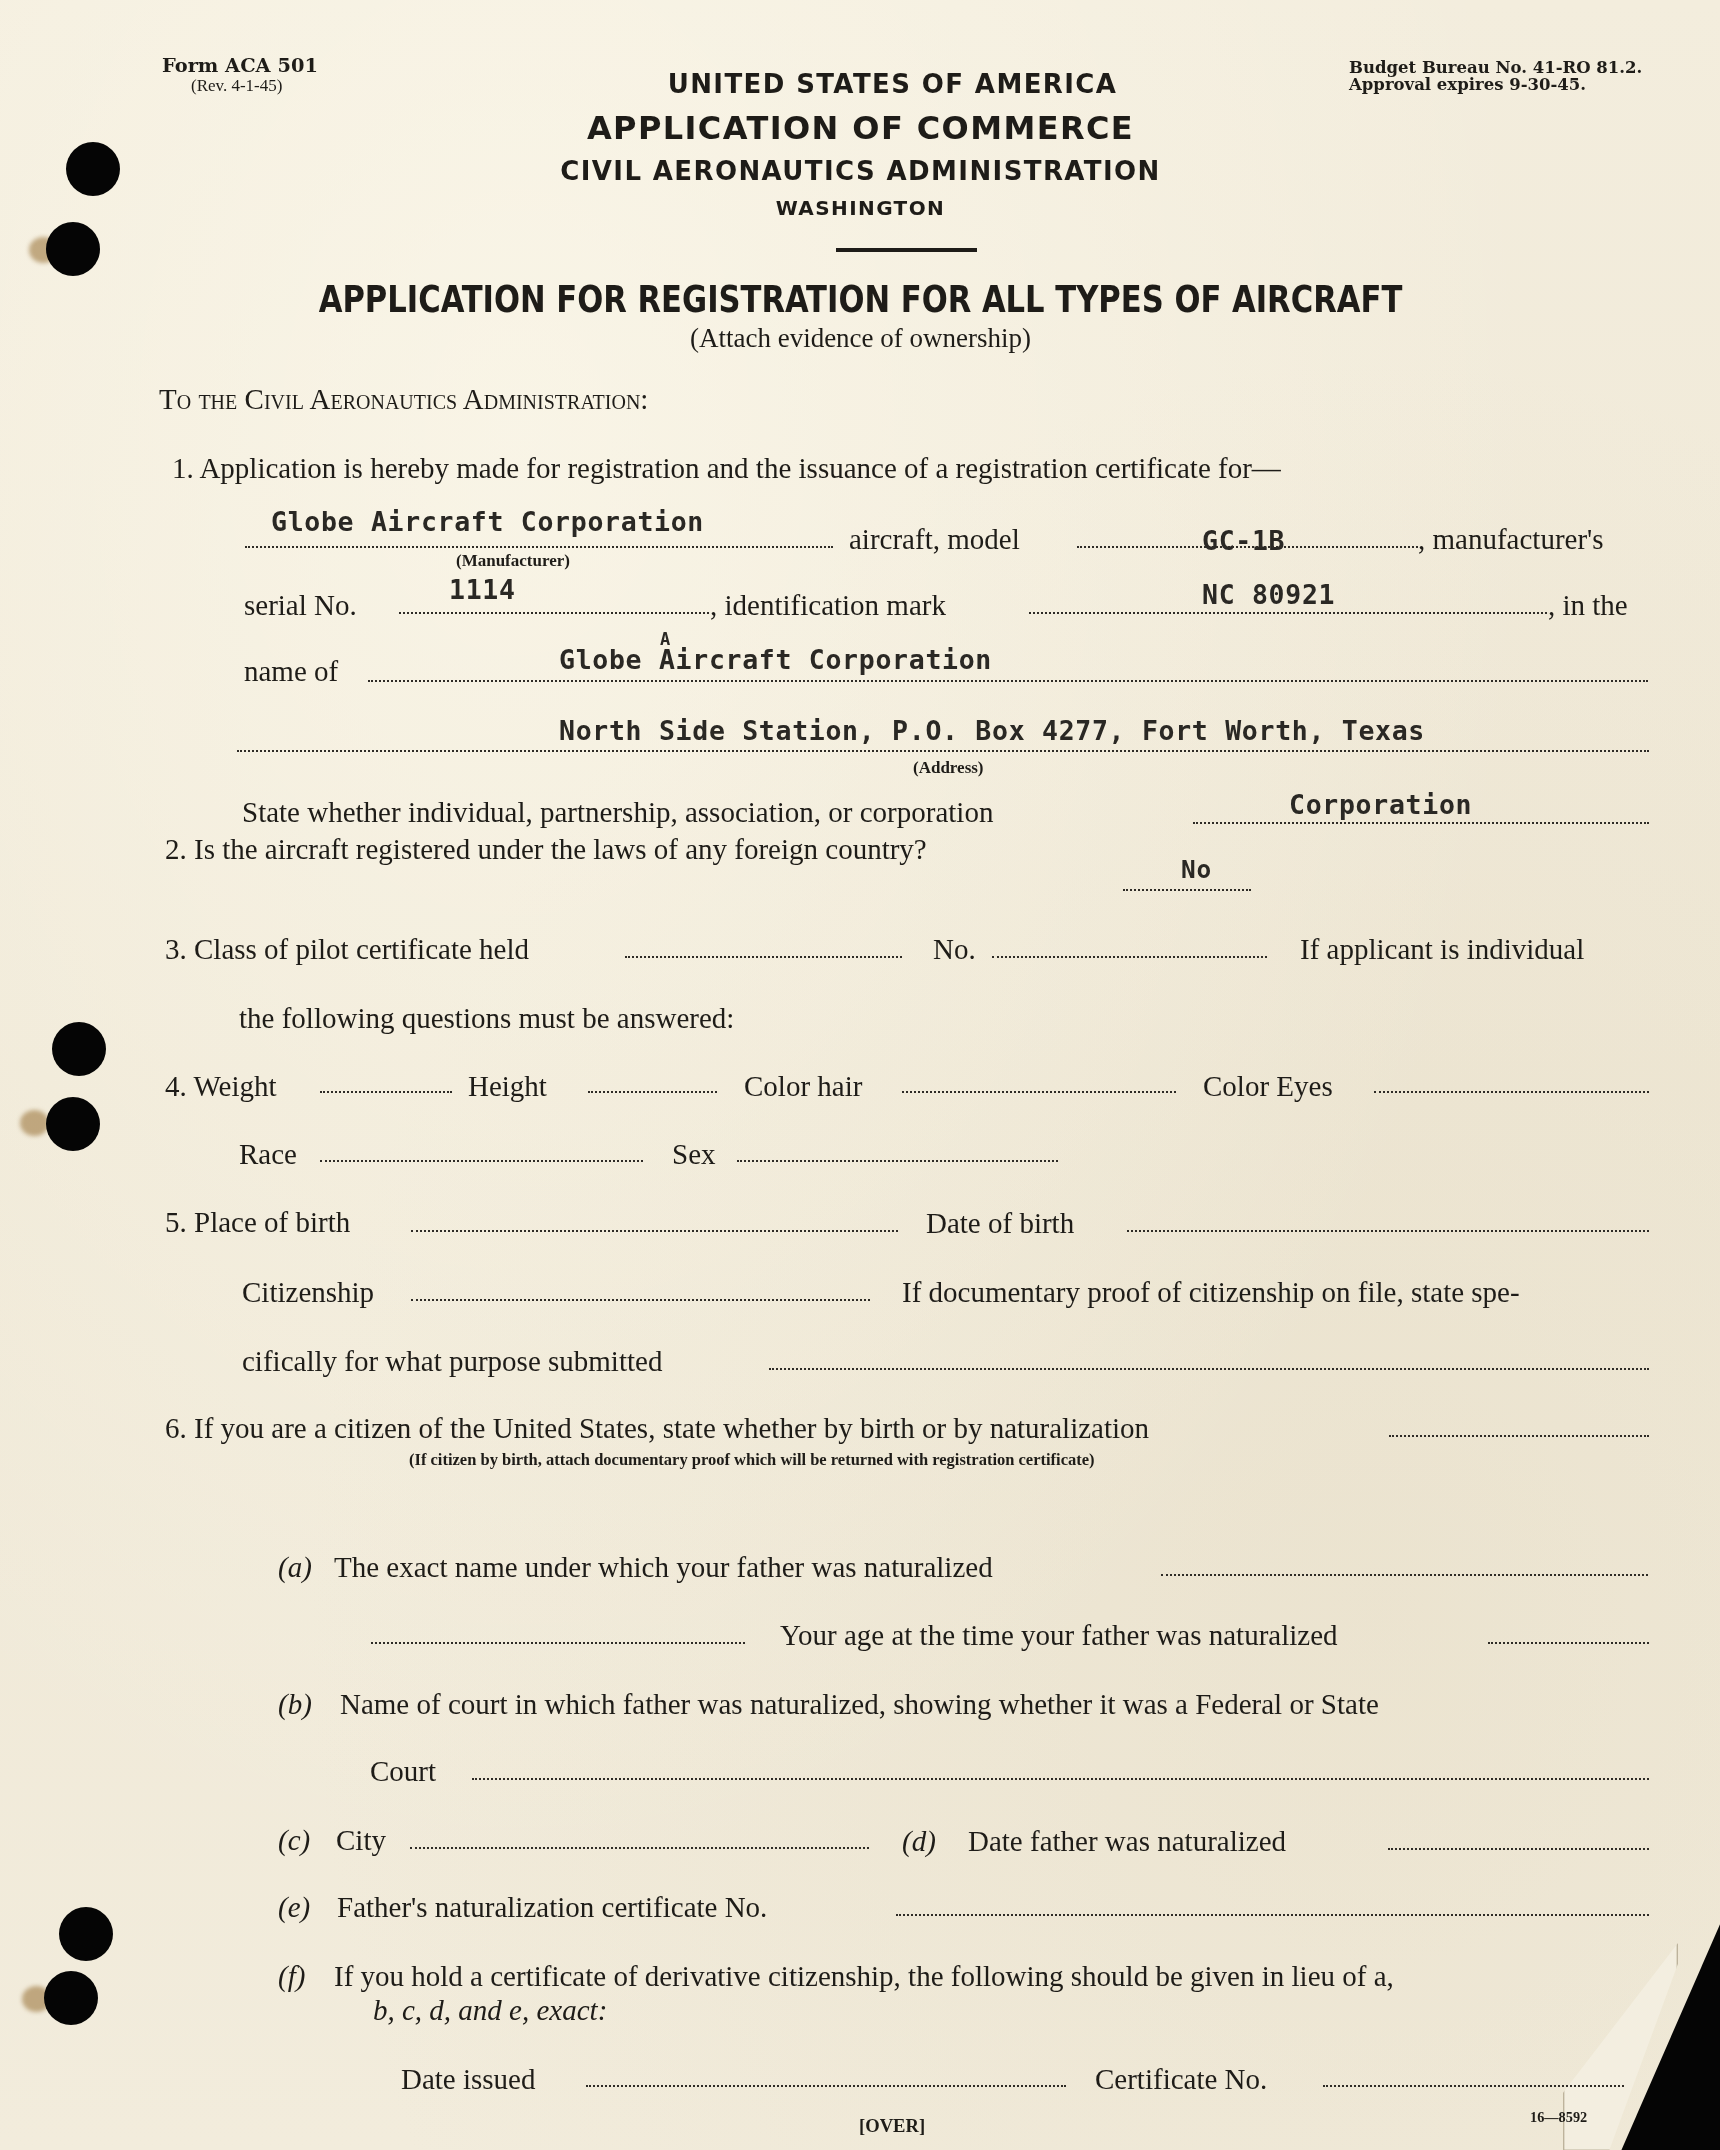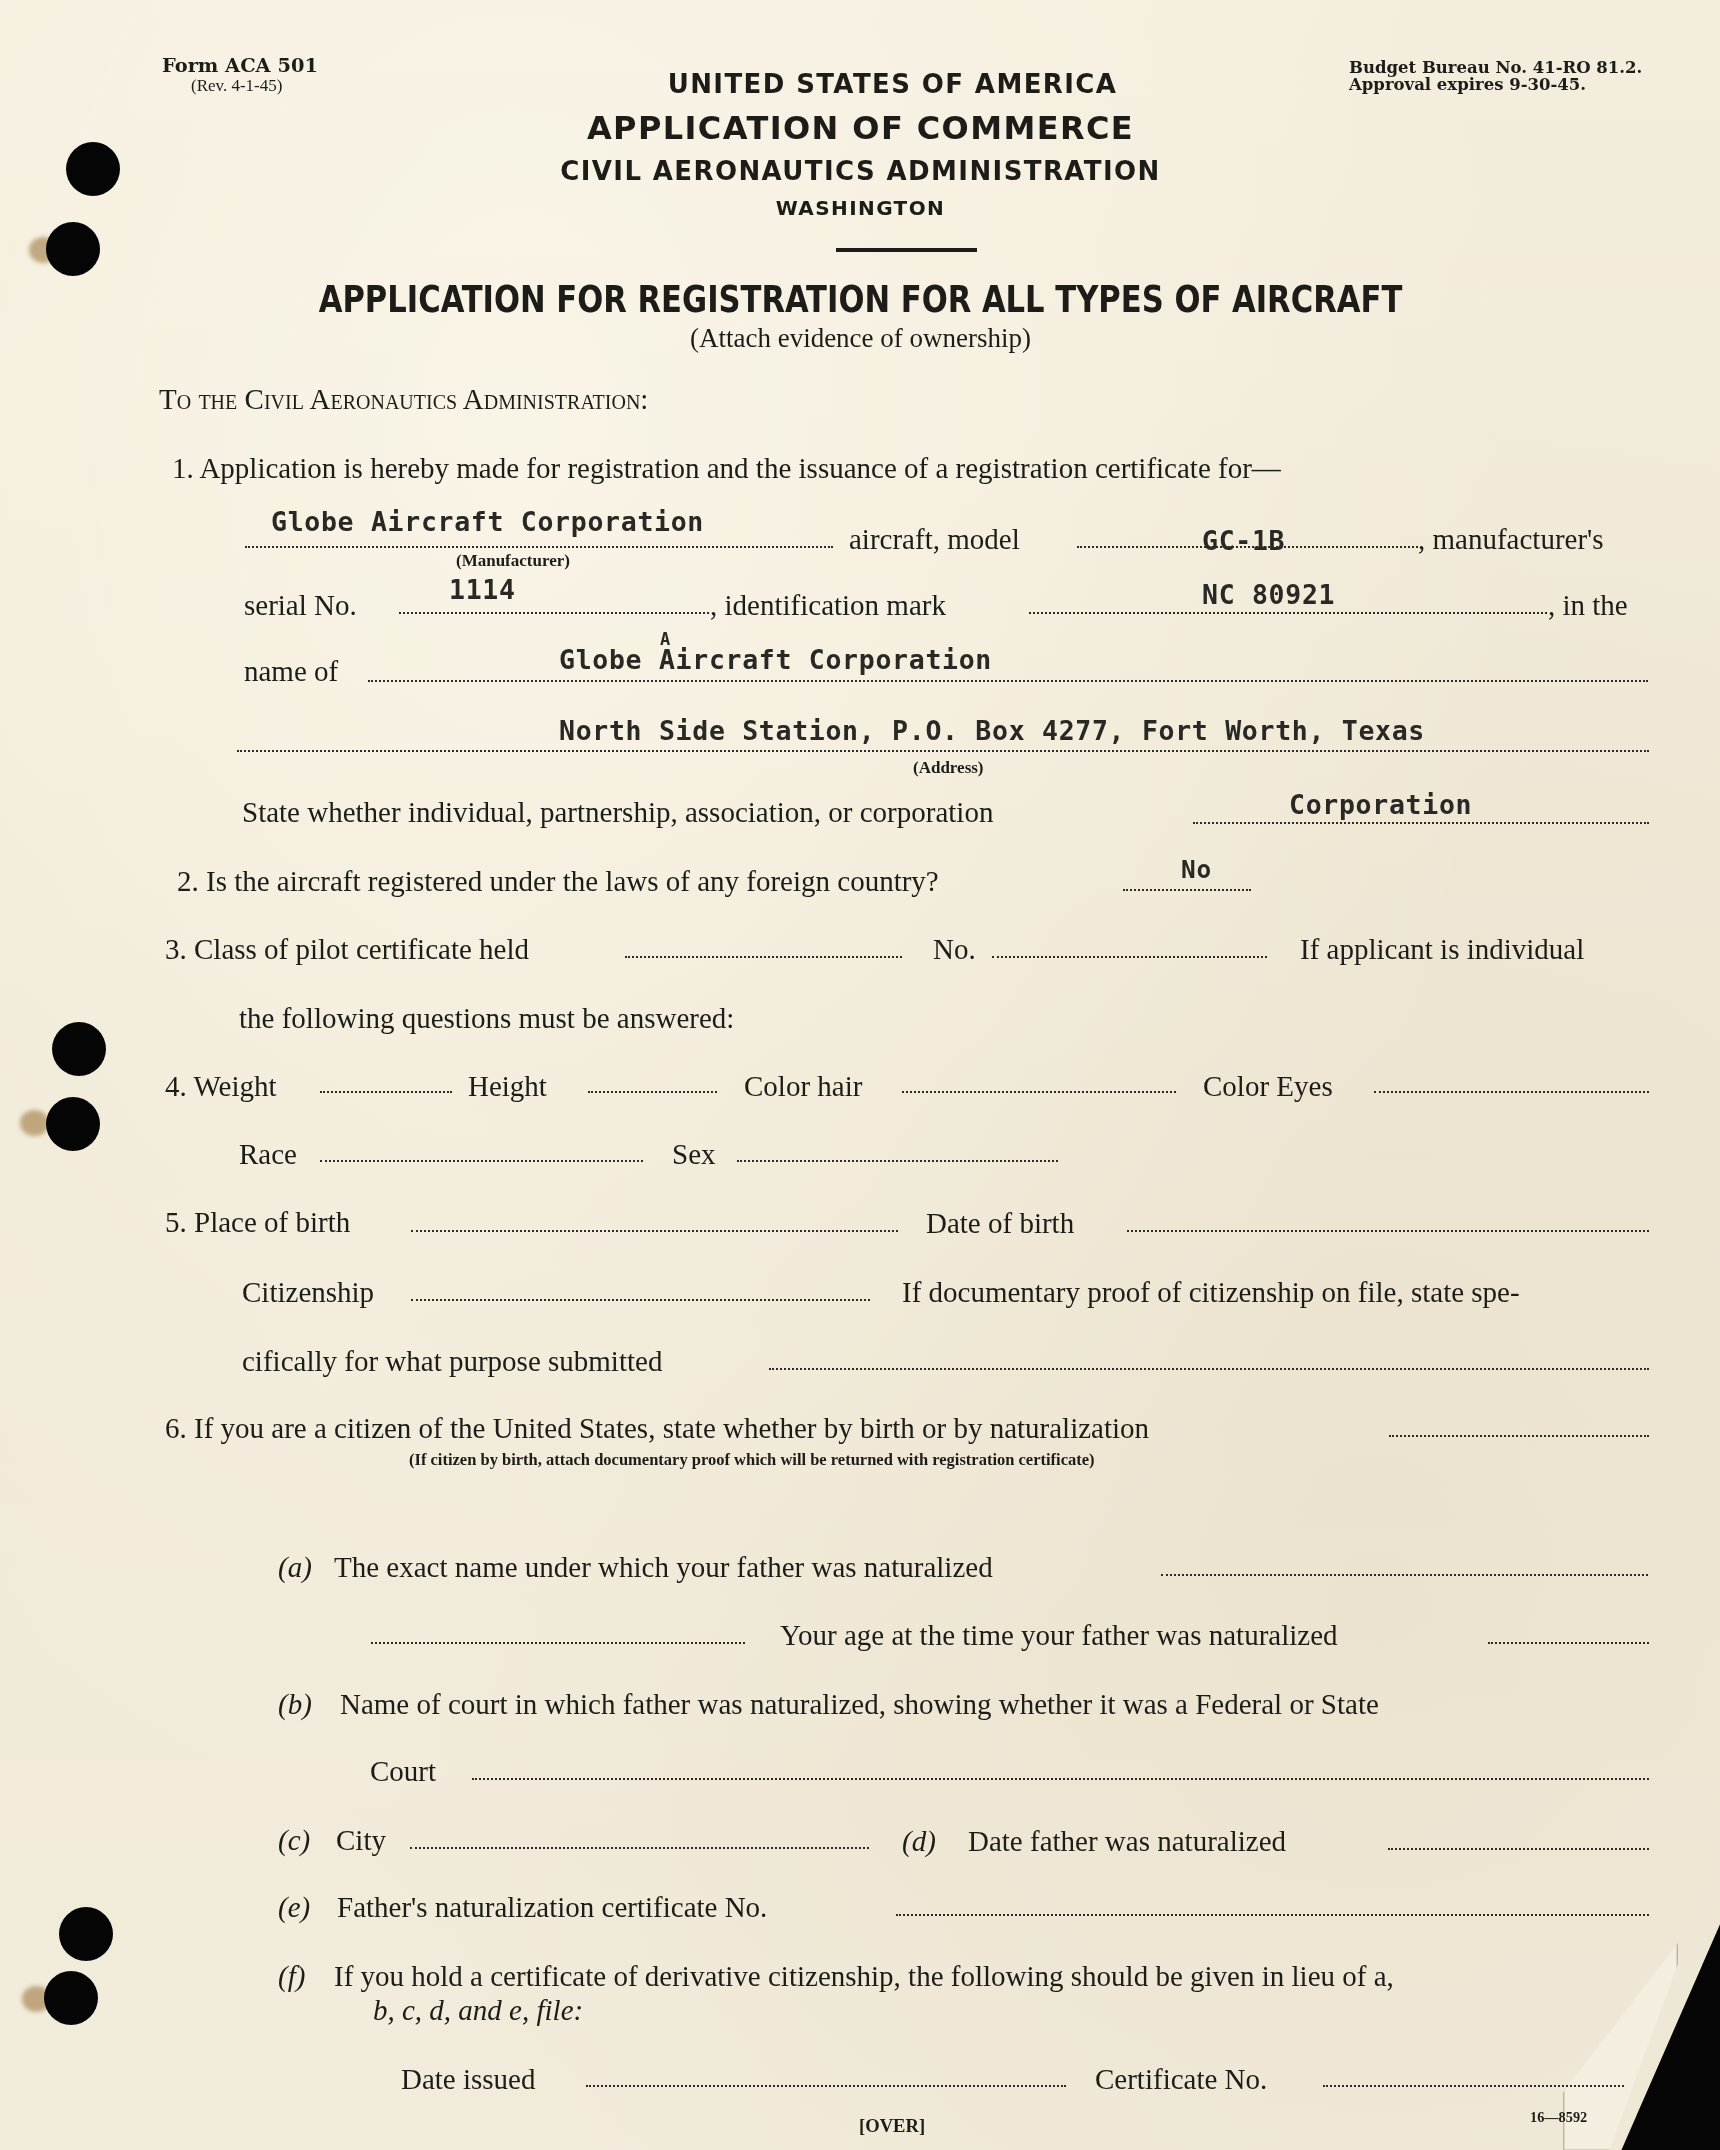--- a/index.html
+++ b/index.html
@@ -111,21 +111,21 @@
   <div class="line" style="left:368px; top:680px; width:1280px;"></div>
 
   <div class="abs typed" style="left:559px; top:715px;">North Side Station, P.O. Box 4277, Fort Worth, Texas</div>
   <div class="line" style="left:237px; top:750px; width:1412px;"></div>
   <div class="abs tiny" style="left:913px; top:758px;">(Address)</div>
 
   <div class="abs body-t" style="left:242px; top:796px;">State whether individual, partnership, association, or corporation</div>
   <div class="abs typed" style="left:1289px; top:789px;">Corporation</div>
   <div class="line" style="left:1193px; top:822px; width:456px;"></div>
 
-  <div class="abs body-t" style="left:165px; top:865px;margin-left:12px;">2. Is the aircraft registered under the laws of any foreign country?</div>
+  <div class="abs body-t" style="left:165px; top:833px;">2. Is the aircraft registered under the laws of any foreign country?</div>
   <div class="abs typed" style="left:1181px; top:855px; font-size:24.4px;">No</div>
   <div class="line" style="left:1123px; top:889px; width:128px;"></div>
 
   <div class="abs body-t" style="left:165px; top:933px;">3. Class of pilot certificate held</div>
   <div class="line" style="left:625px; top:956px; width:277px;"></div>
   <div class="abs body-t" style="left:933px; top:933px;">No.</div>
   <div class="line" style="left:992px; top:956px; width:275px;"></div>
   <div class="abs body-t" style="left:1300px; top:933px;">If applicant is individual</div>
   <div class="abs body-t" style="left:239px; top:1002px;">the following questions must be answered:</div>
 
@@ -177,21 +177,21 @@
   <div class="abs body-t italic" style="left:902px; top:1825px;">(d)</div>
   <div class="abs body-t" style="left:968px; top:1825px;">Date father was naturalized</div>
   <div class="line" style="left:1388px; top:1848px; width:261px;"></div>
 
   <div class="abs body-t italic" style="left:278px; top:1891px;">(e)</div>
   <div class="abs body-t" style="left:337px; top:1891px;">Father's naturalization certificate No.</div>
   <div class="line" style="left:896px; top:1914px; width:753px;"></div>
 
   <div class="abs body-t italic" style="left:278px; top:1960px;">(f)</div>
   <div class="abs body-t" style="left:334px; top:1960px;">If you hold a certificate of derivative citizenship, the following should be given in lieu of a,</div>
-  <div class="abs body-t italic" style="left:373px; top:1994px;">b, c, d, and e, file:</div>
+  <div class="abs body-t italic" style="left:373px; top:1994px;">b, c, d, and e, exact:</div>
 
   <div class="abs body-t" style="left:401px; top:2063px;">Date issued</div>
   <div class="line" style="left:586px; top:2085px; width:480px;"></div>
   <div class="abs body-t" style="left:1095px; top:2063px;">Certificate No.</div>
   <div class="line" style="left:1323px; top:2085px; width:301px;"></div>
 
   <div class="abs tiny" style="left:859px; top:2115px; font-size:18.6px;">[OVER]</div>
   <div class="abs tiny" style="left:1530px; top:2109px; font-size:14.3px;">16—8592</div>
 
 </div>

